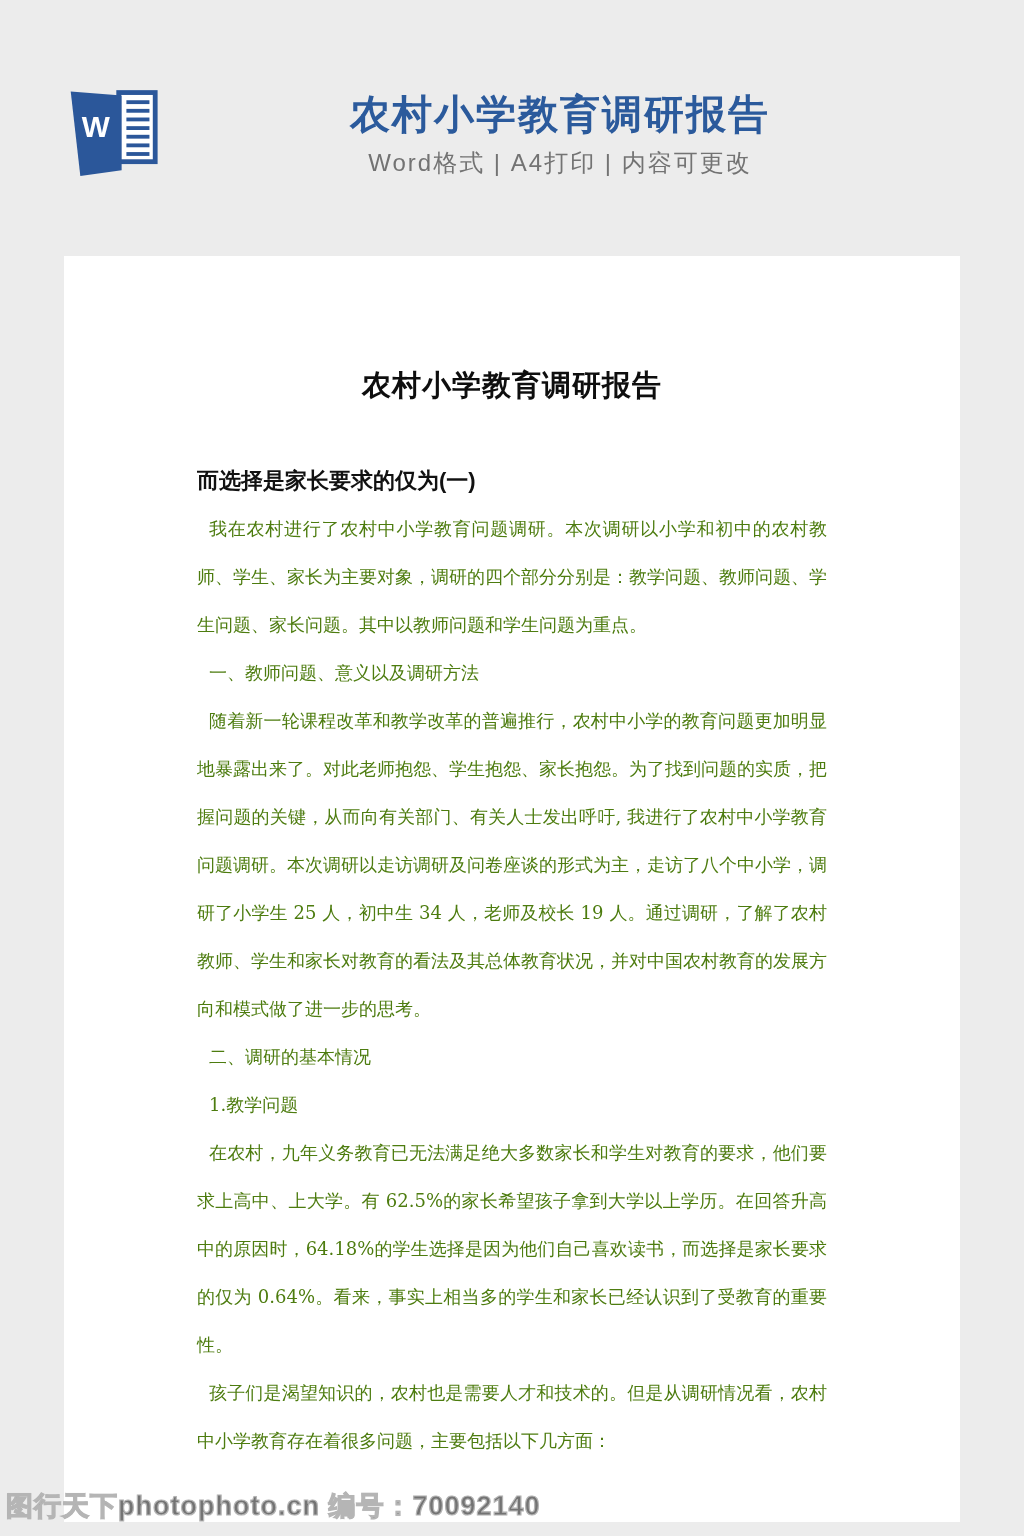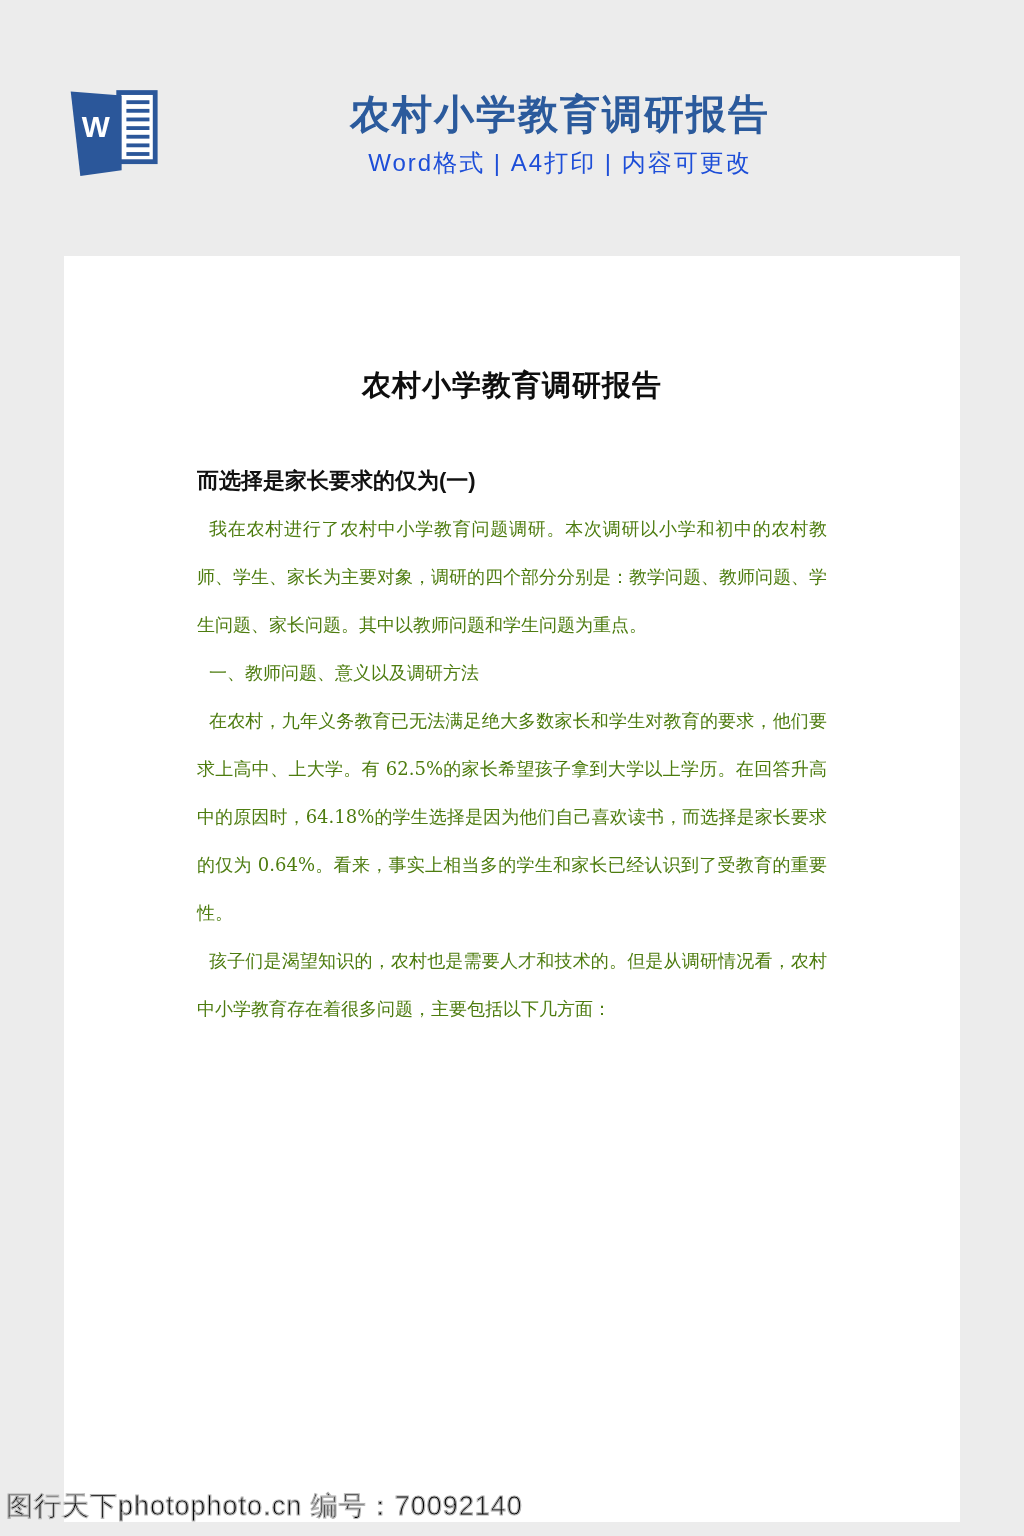--- a/index.html
+++ b/index.html
@@ -42,21 +42,21 @@
     line-height: 44px;
     letter-spacing: 2px;
     color: #2B5A9C;
   }
   .header-subtitle {
     margin: 12px 0 0 0;
     font-family: "Liberation Sans", sans-serif;
     font-size: 24px;
     line-height: 30px;
     letter-spacing: 2px;
-    color: #1d4ed8;
+    color: #737373;
   }
 
   
   .doc-card {
     position: absolute;
     top: 256px;
     left: 64px;
     width: 896px;
     height: 1266px;
     background: #FFFFFF;
@@ -102,24 +102,24 @@
     top: 1522px;
     width: 1024px;
     height: 14px;
     background: #ECECEC;
   }
   .watermark {
     position: absolute;
     left: 6px;
     top: 1488px;
     font-family: "Liberation Sans", sans-serif;
-    font-weight: normal;
+    font-weight: bold;
     font-size: 27px;
     letter-spacing: 1px;
-    color: #000000;
+    color: #737373;
     -webkit-text-stroke: 1.2px #B5B5B5;
     text-shadow: 0 0 1px #C0C0C0;
     white-space: nowrap;
   }
 </style>
 </head>
 <body>
 
 <div class="site-header">
 
@@ -148,19 +148,22 @@
   </div>
 </div>
 
 <div class="doc-card">
   <h1 class="doc-title">农村小学教育调研报告</h1>
 
   <div class="doc-body">
     <p class="sec head">而选择是家长要求的仅为(一)</p>
     <p class="sec">我在农村进行了农村中小学教育问题调研。本次调研以小学和初中的农村教师、学生、家长为主要对象，调研的四个部分分别是：教学问题、教师问题、学生问题、家长问题。其中以教师问题和学生问题为重点。</p>
     <p class="sec">一、教师问题、意义以及调研方法</p>
+    <p class="sec">随着新一轮课程改革和教学改革的普遍推行，农村中小学的教育问题更加明显地暴露出来了。对此老师抱怨、学生抱怨、家长抱怨。为了找到问题的实质，把握问题的关键，从而向有关部门、有关人士发出呼吁, 我进行了农村中小学教育问题调研。本次调研以走访调研及问卷座谈的形式为主，走访了八个中小学，调研了小学生 25 人，初中生 34 人，老师及校长 19 人。通过调研，了解了农村教师、学生和家长对教育的看法及其总体教育状况，并对中国农村教育的发展方向和模式做了进一步的思考。</p>
+    <p class="sec">二、调研的基本情况</p>
+    <p class="sec">1.教学问题</p>
     <p class="sec">在农村，九年义务教育已无法满足绝大多数家长和学生对教育的要求，他们要求上高中、上大学。有 62.5%的家长希望孩子拿到大学以上学历。在回答升高中的原因时，64.18%的学生选择是因为他们自己喜欢读书，而选择是家长要求的仅为 0.64%。看来，事实上相当多的学生和家长已经认识到了受教育的重要性。</p>
     <p class="sec">孩子们是渴望知识的，农村也是需要人才和技术的。但是从调研情况看，农村中小学教育存在着很多问题，主要包括以下几方面：</p>
   </div>
 </div>
 
 <div class="bottom-strip"></div>
 <div class="watermark">图行天下photophoto.cn 编号：70092140</div>
 
 </body></html>

